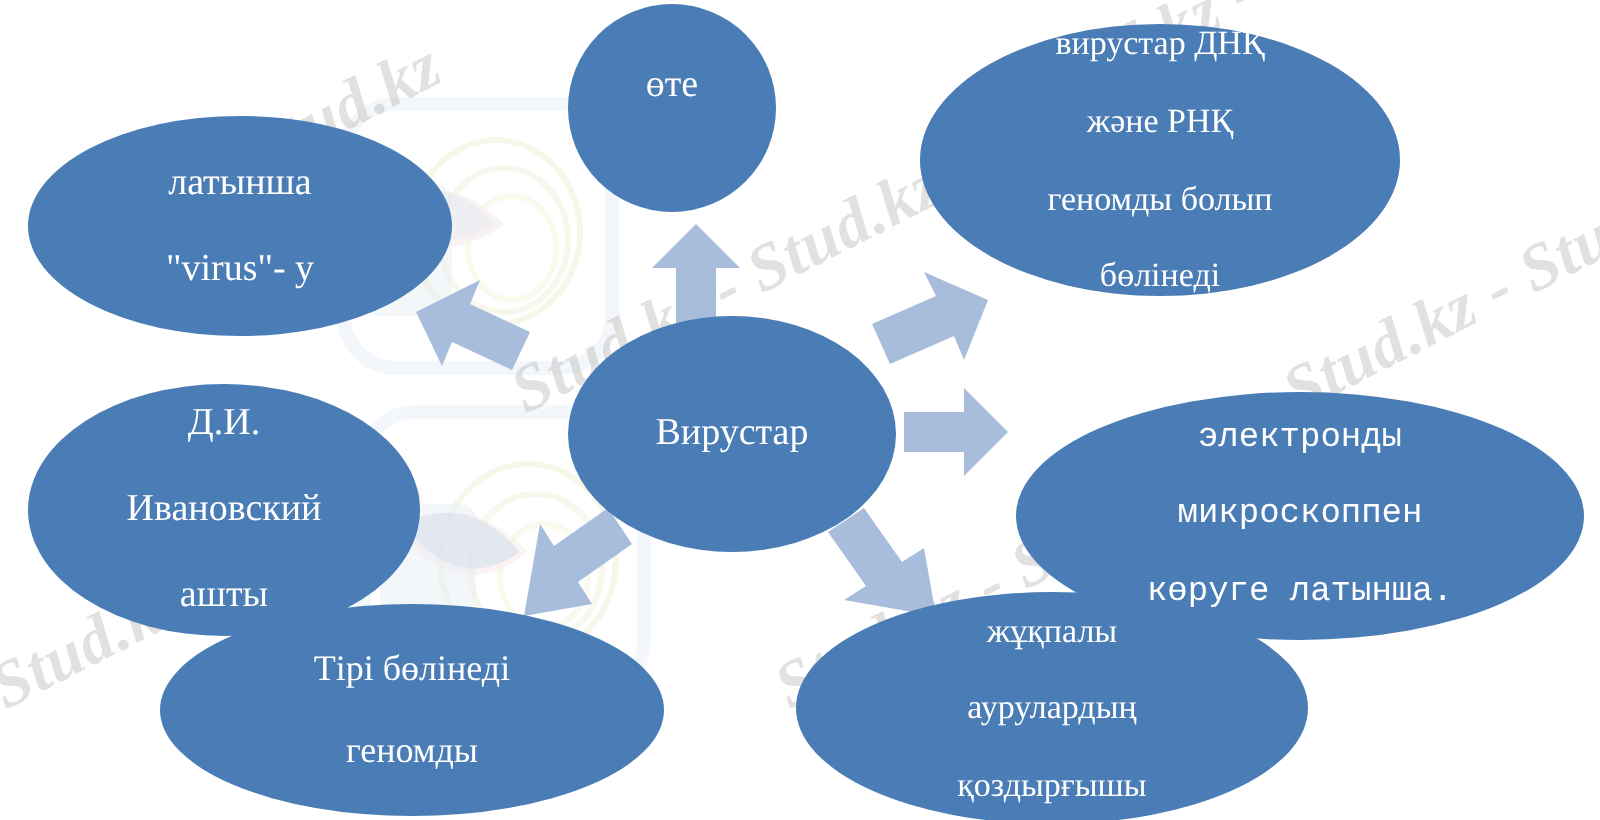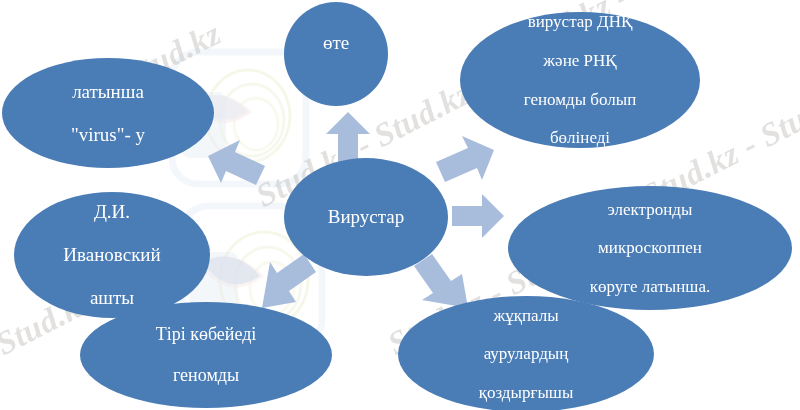--- a/index.html
+++ b/index.html
@@ -71,23 +71,23 @@
     padding: 4px 10px;
   }
   .node span {
     display: block;
     width: 100%;
   }
 
   #node-center       { left: 284px; top: 158px; width: 164px; height: 118px; font-size: 19px; }
   #node-tiny         { left: 284px; top:   2px; width: 104px; height: 104px; font-size: 19px; }
   #node-dnarna       { left: 460px; top:  12px; width: 240px; height: 136px; font-size: 17px; }
-  #node-latin        { left:   2px; top:  58px; width: 212px; height: 110px; font-size: 19px; }
+  #node-latin        { left:   14px; top:  58px; width: 212px; height: 110px; font-size: 19px; }
   #node-ivanovsky    { left:  14px; top: 192px; width: 196px; height: 126px; font-size: 19px; }
-  #node-microscope   { left: 508px; top: 186px; width: 284px; height: 124px; font-size: 17px; }
+  #node-microscope   { left: 508px; top: 196px; width: 284px; height: 124px; font-size: 17px; font-family: Liberation Mono, monospace; }
   #node-livecell     { left:  80px; top: 302px; width: 252px; height: 106px; font-size: 18px; }
   #node-infectious   { left: 398px; top: 296px; width: 256px; height: 116px; font-size: 17px; }
 </style>
 </head>
 <body>
 
 <div id="diagram">
 
   <svg class="wm-graphic" style="left:160px; top:44px;" width="170" height="160" viewBox="0 0 170 160" aria-hidden="true">
     <rect x="12" y="8" width="134" height="132" rx="26" ry="26" fill="none" stroke="#d9e6f2" stroke-width="7"></rect>
@@ -160,20 +160,20 @@
 
   <div class="node" id="node-center">
     <span>Вирустар</span>
   </div>
 
   <div class="node" id="node-microscope">
     <span><span>электронды</span><br><span>микроскоппен</span><br><span>көруге латынша.</span></span>
   </div>
 
   <div class="node" id="node-livecell">
-    <span><span>Тірі көбейеді</span><br><span>геномды</span></span>
+    <span><span>Тірі бөлінеді</span><br><span>геномды</span></span>
   </div>
 
   <div class="node" id="node-infectious">
     <span><span>жұқпалы</span><br><span>аурулардың</span><br><span>қоздырғышы</span></span>
   </div>
 
 </div>
 
 </body></html>

